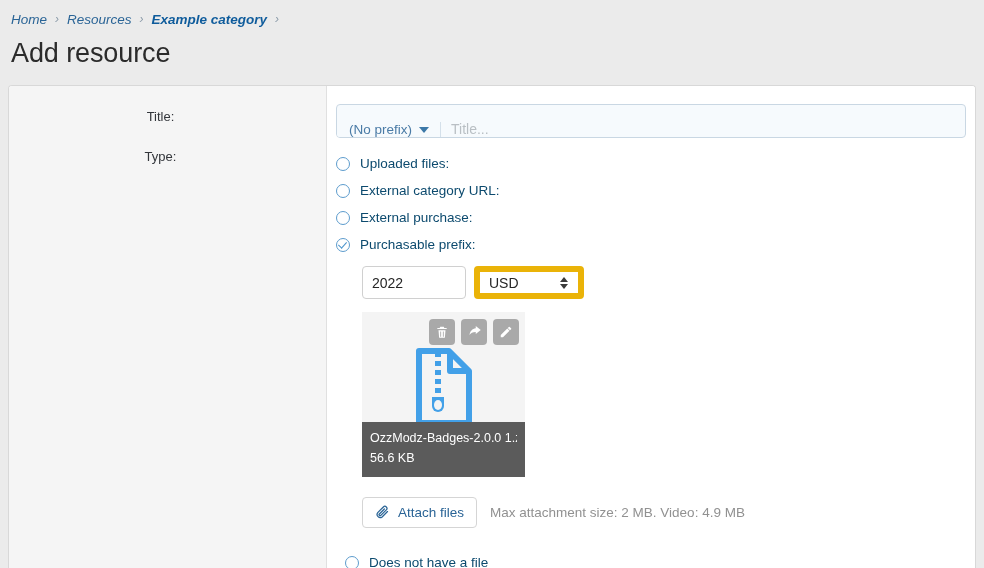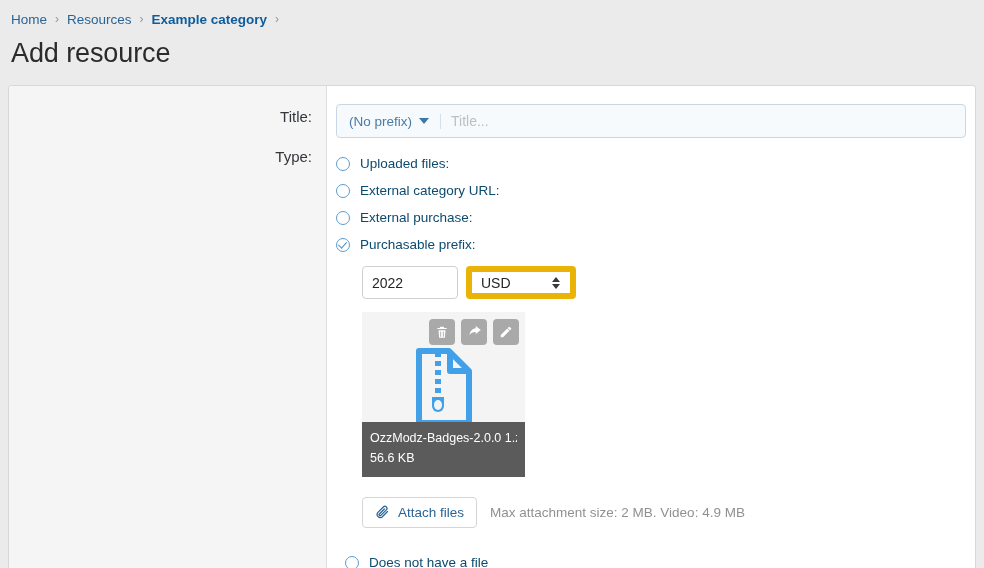--- a/index.html
+++ b/index.html
@@ -18,20 +18,21 @@
   .page-head {
     padding: 0 0 0 8px;
     background: #ebebeb;
   }
   .breadcrumb {
     display: flex;
     align-items: center;
     height: 38px;
     font-size: 13.5px;
     padding-left: 3px;
+    font-style: italic;
   }
   .crumb {
     color: #2a6496;
     text-decoration: none;
     white-space: nowrap;
   }
   .crumb.current {
     color: #0f5c9c;
     font-weight: bold;
   }
@@ -71,32 +72,32 @@
     box-sizing: border-box;
     padding-top: 18px;
   }
   .field-col {
     flex: 1 1 auto;
     background: #ffffff;
     padding-top: 18px;
     box-sizing: border-box;
   }
   .lbl {
-    text-align: right;
+    text-align: center;
     color: #33363b;
-    font-size: 15px;
+    font-size: 13px;
     padding-right: 14px;
     box-sizing: border-box;
   }
   .lbl-title { height: 40px; line-height: 26px; }
   .lbl-type { line-height: 26px; }
   .field-title-row { padding: 0 0 0 9px; height: 46px; }
   .input-group {
     display: flex;
-    align-items: center;
+    align-items: flex-end;
     width: 630px;
     height: 34px;
     border: 1px solid #c9d7e3;
     border-radius: 4px;
     background: #f6fafd;
     box-sizing: border-box;
     overflow: hidden;
   }
   .prefix-select {
     display: flex;
@@ -159,21 +160,21 @@
   }
   .radio-label {
     font-size: 13.5px;
     color: #0c4a6e;
     white-space: nowrap;
   }
 
   .purchase-block { padding-left: 26px; margin-top: 8px; }
   .price-row { display: flex; align-items: center; gap: 8px; }
   .price-input {
-    width: 96px;
+    width: 104px;
     height: 33px;
     box-sizing: border-box;
     border: 1px solid #d0d0d0;
     border-radius: 4px;
     background: #fff;
     font-family: "Liberation Sans", sans-serif;
     font-size: 14px;
     color: #262626;
     padding: 0 9px;
     outline: none;

